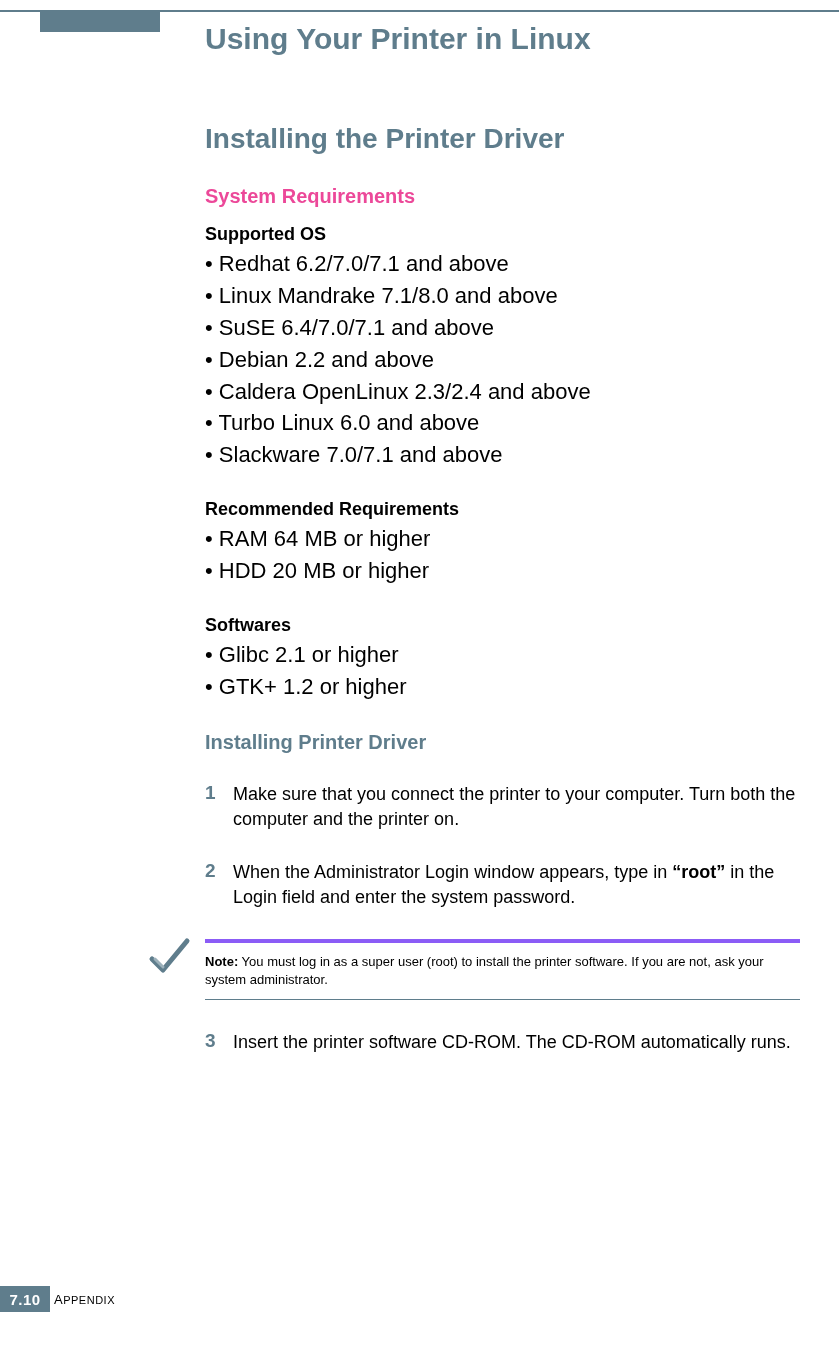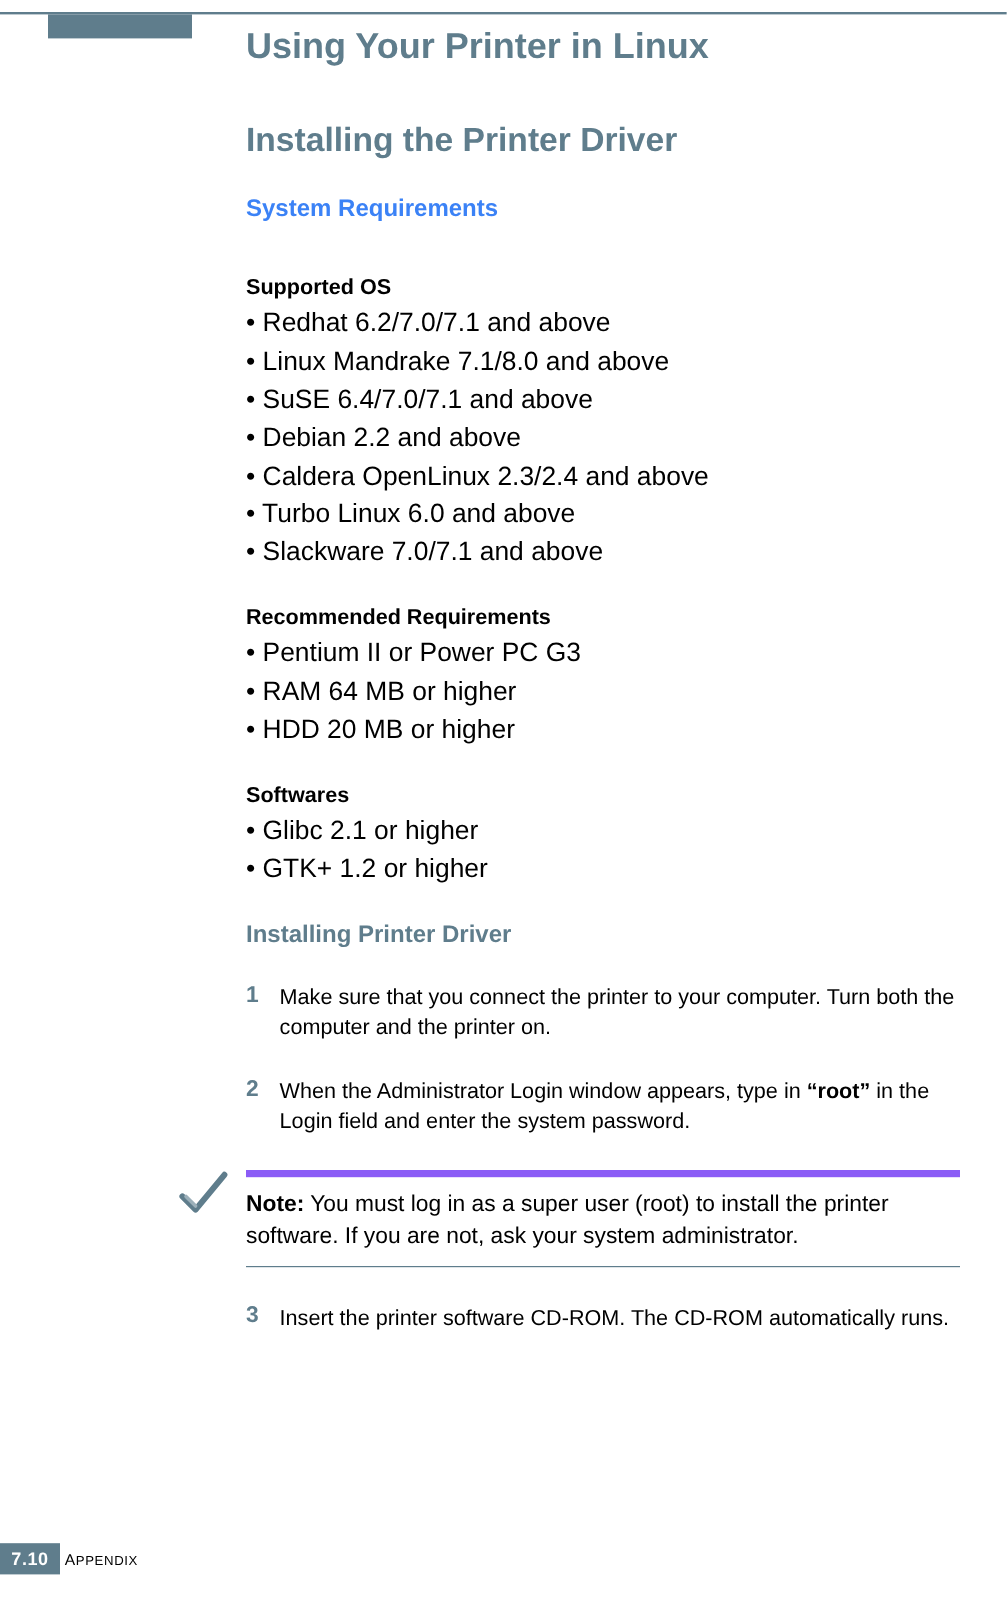--- a/index.html
+++ b/index.html
@@ -30,33 +30,33 @@
     .content {
       position: absolute;
       top: 22px;
       left: 205px;
       width: 595px;
     }
     h1 {
       color: #5f7d8c;
       font-size: 30px;
       font-weight: bold;
-      margin-bottom: 45px;
+      margin-bottom: 67px;
     }
     h2 {
       color: #5f7d8c;
       font-size: 28px;
       font-weight: bold;
       margin-bottom: 30px;
     }
     h3.black {
-      color: #3b82f6;
+      color: #ec4899;
       font-size: 20px;
       font-weight: bold;
-      margin-bottom: 43px;
+      margin-bottom: 16px;
     }
     h3.teal {
       color: #5f7d8c;
       font-size: 20px;
       font-weight: bold;
       margin-top: 28px;
       margin-bottom: 28px;
     }
     h4 {
       color: #000;
@@ -88,26 +88,26 @@
       flex-shrink: 0;
     }
     .step-text {
       font-size: 18px;
       line-height: 1.4;
       color: #000;
     }
     .bold { font-weight: bold; }
     .note-block {
       position: relative;
-      border-top: 6px solid #8b5cf6;
+      border-top: 4px solid #8b5cf6;
       border-bottom: 1px solid #5f7d8c;
       padding: 10px 0 10px 0;
       margin-left: 0;
       margin-bottom: 30px;
-      font-size: 19px;
+      font-size: 13px;
       line-height: 1.4;
     }
     .note-icon {
       position: absolute;
       left: -58px;
       top: -8px;
       width: 46px;
       height: 42px;
     }
     .page-corner {
@@ -155,21 +155,20 @@
     <div class="bullet-item">• Linux Mandrake 7.1/8.0 and above</div>
     <div class="bullet-item">• SuSE 6.4/7.0/7.1 and above</div>
     <div class="bullet-item">• Debian 2.2 and above</div>
     <div class="bullet-item">• Caldera OpenLinux 2.3/2.4 and above</div>
     <div class="bullet-item">• Turbo Linux 6.0 and above</div>
     <div class="bullet-item">• Slackware 7.0/7.1 and above</div>
   </div>
 
   <h4>Recommended Requirements</h4>
   <div class="bullet-list">
-    <div class="bullet-item">• Pentium II or Power PC G3</div>
     <div class="bullet-item">• RAM 64 MB or higher</div>
     <div class="bullet-item">• HDD 20 MB or higher</div>
   </div>
 
   <h4>Softwares</h4>
   <div class="bullet-list">
     <div class="bullet-item">• Glibc 2.1 or higher</div>
     <div class="bullet-item">• GTK+ 1.2 or higher</div>
   </div>
 

